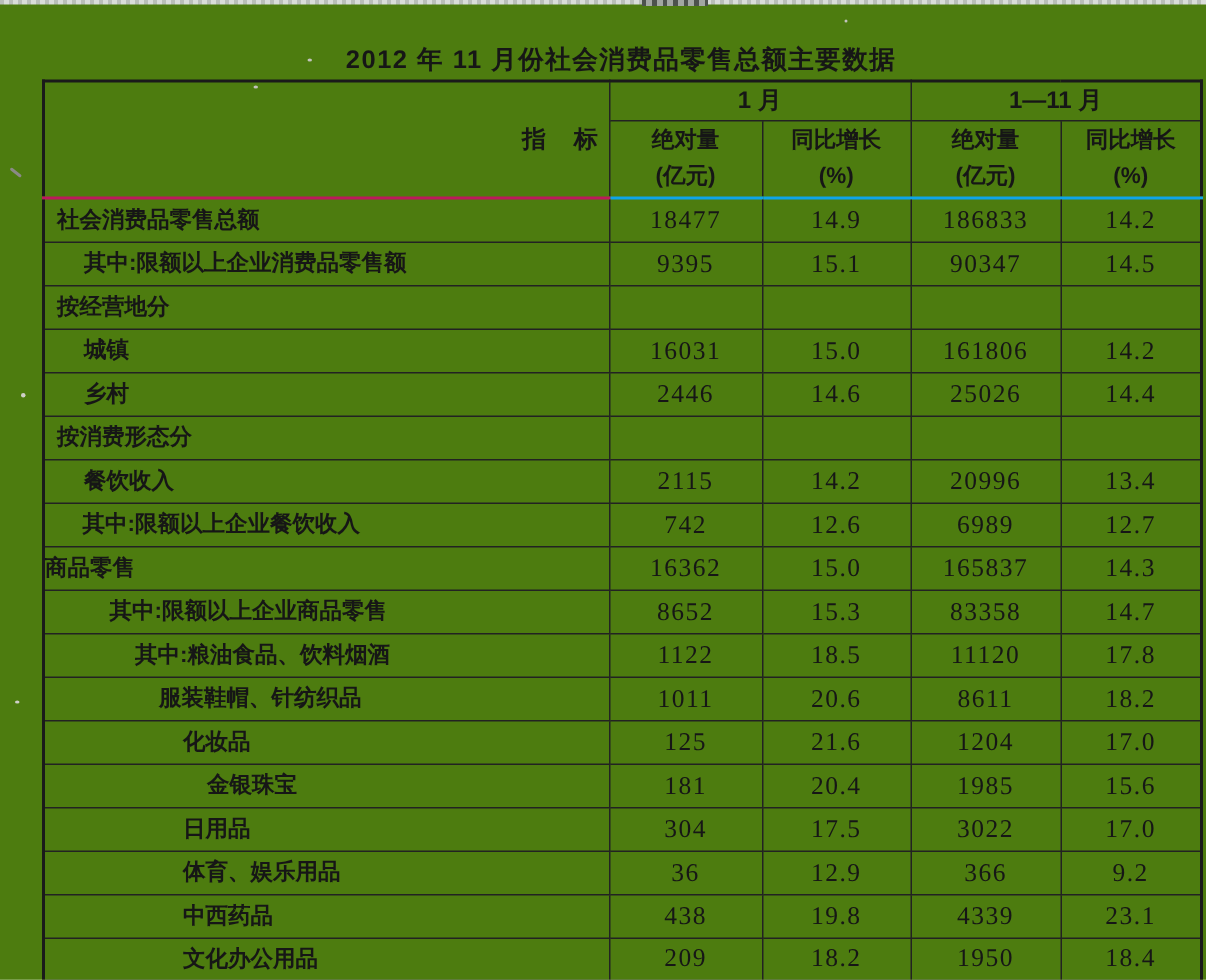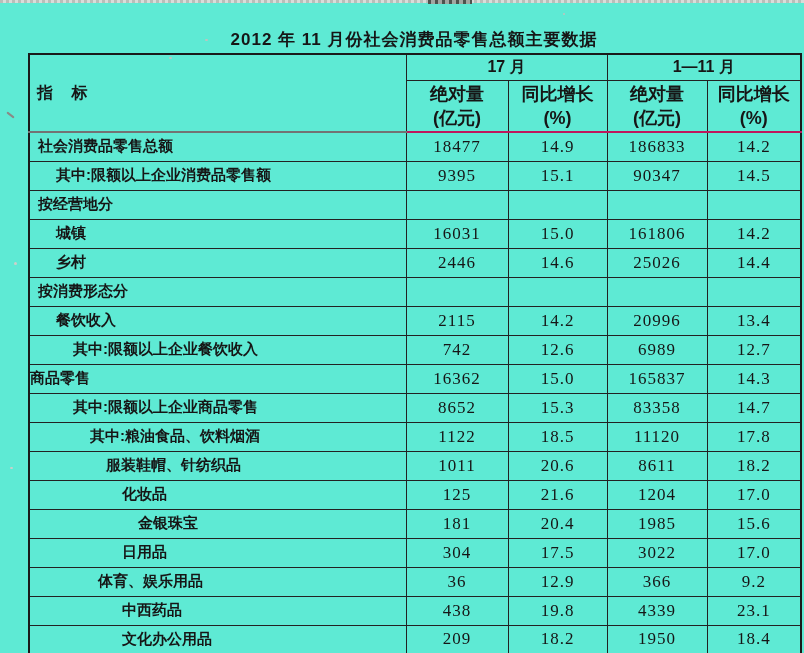--- a/index.html
+++ b/index.html
@@ -1,19 +1,19 @@
 <!DOCTYPE html>
 <html><head>
 <meta charset="utf-8">
 <style>
   html,body{margin:0;padding:0;}
   .page{
     position:relative;
     width:804px;height:653px;
-    background:#5eead4;
+    background:#4d7c0f;
     color:#161616;
     font-family:"Liberation Sans",sans-serif;
     overflow:hidden;
   }
   
   .top-strip{
     position:absolute;top:0;left:0;width:804px;height:3px;
     background:repeating-linear-gradient(90deg,#b9beb9 0 3px,#d9dcd9 3px 6px);
   }
   .top-strip-dark{
@@ -50,30 +50,30 @@
     padding:0;margin:0;
     overflow:hidden;white-space:nowrap;
     font-weight:normal;
   }
   thead tr.group-row{height:26px;}
   thead tr.sub-row{height:52px;}
   tbody tr{height:29px;}
 
   th.indicator-h{
     font-size:16px;font-weight:bold;letter-spacing:7px;text-indent:7px;
-    text-align:left;vertical-align:middle;
-    border-bottom:2px solid #737373;
+    text-align:right;vertical-align:middle;
+    border-bottom:2px solid #be185d;
   }
   th.group-h{
     font-size:16px;font-weight:bold;text-align:center;vertical-align:middle;
   }
   th.sub-h{
-    font-size:18px;font-weight:bold;text-align:center;vertical-align:middle;
+    font-size:15px;font-weight:bold;text-align:center;vertical-align:middle;
     line-height:24px;
-    border-bottom:2px solid #be185d;
+    border-bottom:2px solid #0ea5e9;
   }
   td.ind{
     font-size:15px;font-weight:bold;text-align:left;vertical-align:middle;
   }
   td.num{
     font-family:"Liberation Serif",serif;
     font-size:17px;text-align:center;vertical-align:middle;
     letter-spacing:1px;
   }
 </style>
@@ -99,21 +99,21 @@
     <colgroup>
       <col style="width:377px">
       <col style="width:102px">
       <col style="width:99px">
       <col style="width:100px">
       <col style="width:94px">
     </colgroup>
     <thead>
       <tr class="group-row">
         <th class="indicator-h" rowspan="2">指 标</th>
-        <th class="group-h" colspan="2">17 月</th>
+        <th class="group-h" colspan="2">1 月</th>
         <th class="group-h" colspan="2">1—11 月</th>
       </tr>
       <tr class="sub-row">
         <th class="sub-h">
           <div>绝对量</div>
           <div>(亿元)</div>
         </th>
         <th class="sub-h">
           <div>同比增长</div>
           <div>(%)</div>
@@ -172,21 +172,21 @@
     <td class="num"></td>
   </tr>
         <tr>
     <td class="ind" style="padding-left: 26px;">餐饮收入</td>
     <td class="num">2115</td>
     <td class="num">14.2</td>
     <td class="num">20996</td>
     <td class="num">13.4</td>
   </tr>
         <tr>
-    <td class="ind" style="padding-left: 43px;">其中:限额以上企业餐饮收入</td>
+    <td class="ind" style="padding-left: 25px;">其中:限额以上企业餐饮收入</td>
     <td class="num">742</td>
     <td class="num">12.6</td>
     <td class="num">6989</td>
     <td class="num">12.7</td>
   </tr>
         <tr>
     <td class="ind" style="">商品零售</td>
     <td class="num">16362</td>
     <td class="num">15.0</td>
     <td class="num">165837</td>
@@ -228,21 +228,21 @@
     <td class="num">15.6</td>
   </tr>
         <tr>
     <td class="ind" style="padding-left: 92px;">日用品</td>
     <td class="num">304</td>
     <td class="num">17.5</td>
     <td class="num">3022</td>
     <td class="num">17.0</td>
   </tr>
         <tr>
-    <td class="ind" style="padding-left: 68px;">体育、娱乐用品</td>
+    <td class="ind" style="padding-left: 92px;">体育、娱乐用品</td>
     <td class="num">36</td>
     <td class="num">12.9</td>
     <td class="num">366</td>
     <td class="num">9.2</td>
   </tr>
         <tr>
     <td class="ind" style="padding-left: 92px;">中西药品</td>
     <td class="num">438</td>
     <td class="num">19.8</td>
     <td class="num">4339</td>

